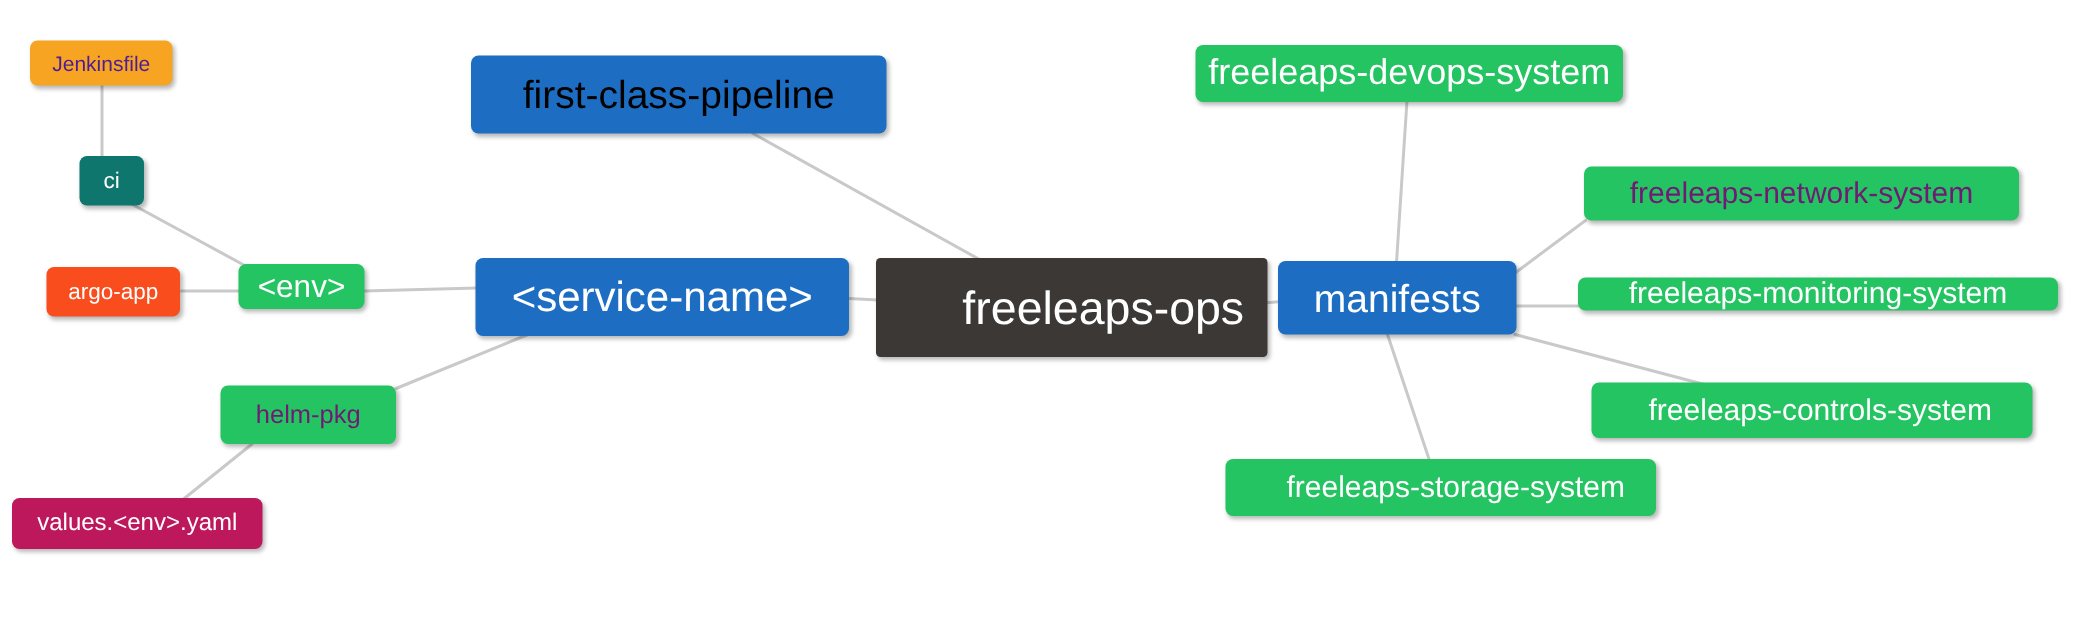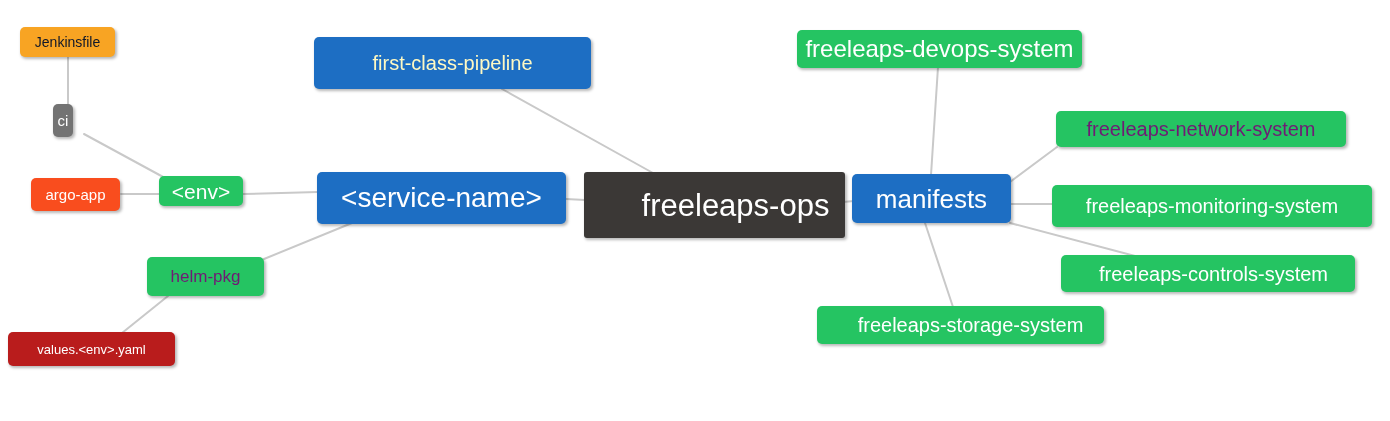--- a/index.html
+++ b/index.html
@@ -55,28 +55,28 @@
       <line x1="264" y1="259" x2="352" y2="223" stroke="#c9c9c9" stroke-width="2" stroke-linecap="round"></line>
       <line x1="566" y1="199" x2="585" y2="200" stroke="#c9c9c9" stroke-width="2" stroke-linecap="round"></line>
       <line x1="502" y1="89" x2="653" y2="173" stroke="#c9c9c9" stroke-width="2" stroke-linecap="round"></line>
       <line x1="843" y1="202" x2="854" y2="201" stroke="#c9c9c9" stroke-width="2" stroke-linecap="round"></line>
       <line x1="938" y1="67" x2="931" y2="175" stroke="#c9c9c9" stroke-width="2" stroke-linecap="round"></line>
       <line x1="1010" y1="182" x2="1057" y2="147" stroke="#c9c9c9" stroke-width="2" stroke-linecap="round"></line>
       <line x1="1011" y1="204" x2="1053" y2="204" stroke="#c9c9c9" stroke-width="2" stroke-linecap="round"></line>
       <line x1="1010" y1="223" x2="1135" y2="256" stroke="#c9c9c9" stroke-width="2" stroke-linecap="round"></line>
       <line x1="925" y1="223" x2="953" y2="307" stroke="#c9c9c9" stroke-width="2" stroke-linecap="round"></line>
     </svg>
-<div class="node" style="left: 20px; top: 27px; width: 95px; height: 30px; font-size: 14px; background: rgb(248, 164, 35); color: #0f172a;">Jenkinsfile</div>
-    <div class="node" style="left: 53px; top: 104px; width: 20px; height: 33px; font-size: 15px; background: #737373; color: rgb(255, 255, 255);">ci</div>
+<div class="node" style="left: 20px; top: 27px; width: 95px; height: 30px; font-size: 14px; background: rgb(248, 164, 35); color: #4c1d95;">Jenkinsfile</div>
+    <div class="node" style="left: 53px; top: 104px; width: 43px; height: 33px; font-size: 15px; background: #0f766e; color: rgb(255, 255, 255);">ci</div>
     <div class="node" style="left: 31px; top: 178px; width: 89px; height: 33px; font-size: 15px; background: rgb(249, 77, 30); color: rgb(255, 255, 255);">argo-app</div>
     <div class="node" style="left: 159px; top: 176px; width: 84px; height: 30px; font-size: 21px; background: rgb(37, 196, 98); color: rgb(255, 255, 255);">&lt;env&gt;</div>
     <div class="node" style="left: 147px; top: 257px; width: 117px; height: 39px; font-size: 17px; background: rgb(37, 196, 98); color: #701a75;">helm-pkg</div>
-    <div class="node" style="left: 8px; top: 332px; width: 167px; height: 34px; font-size: 13px; background: #b91c1c; color: rgb(255, 255, 255);">values.&lt;env&gt;.yaml</div>
-    <div class="node" style="left: 314px; top: 37px; width: 277px; height: 52px; font-size: 20px; background: rgb(29, 110, 195); color: #fef9c3;">first-class-pipeline</div>
+    <div class="node" style="left: 8px; top: 332px; width: 167px; height: 34px; font-size: 16px; background: #be185d; color: rgb(255, 255, 255);">values.&lt;env&gt;.yaml</div>
+    <div class="node" style="left: 314px; top: 37px; width: 277px; height: 52px; font-size: 26px; background: rgb(29, 110, 195); color: #000000;">first-class-pipeline</div>
     <div class="node" style="left: 317px; top: 172px; width: 249px; height: 52px; font-size: 28px; background: rgb(29, 110, 195); color: rgb(255, 255, 255);">&lt;service-name&gt;</div>
     <div class="node root" style="left: 584px; top: 172px; width: 261px; height: 66px; font-size: 31px; background: rgb(59, 56, 54); color: rgb(255, 255, 255); padding-left: 42px;">freeleaps-ops</div>
     <div class="node" style="left: 852px; top: 174px; width: 159px; height: 49px; font-size: 26px; background: rgb(29, 110, 195); color: rgb(255, 255, 255);">manifests</div>
     <div class="node" style="left: 797px; top: 30px; width: 285px; height: 38px; font-size: 24px; background: rgb(37, 196, 98); color: rgb(255, 255, 255);">freeleaps-devops-system</div>
     <div class="node" style="left: 1056px; top: 111px; width: 290px; height: 36px; font-size: 20px; background: rgb(37, 196, 98); color: #701a75;">freeleaps-network-system</div>
-    <div class="node" style="left: 1052px; top: 185px; width: 320px; height: 42px; font-size: 20px; background: rgb(37, 196, 98); color: rgb(255, 255, 255);">freeleaps-monitoring-system</div>
+    <div class="node" style="left: 1052px; top: 185px; width: 320px; height: 22px; font-size: 20px; background: rgb(37, 196, 98); color: rgb(255, 255, 255);">freeleaps-monitoring-system</div>
     <div class="node" style="left: 1061px; top: 255px; width: 294px; height: 37px; font-size: 20px; background: rgb(37, 196, 98); color: rgb(255, 255, 255); padding-left: 11px;">freeleaps-controls-system</div>
     <div class="node" style="left: 817px; top: 306px; width: 287px; height: 38px; font-size: 20px; background: rgb(37, 196, 98); color: rgb(255, 255, 255); padding-left: 20px;">freeleaps-storage-system</div>
   </div>
 
 </body></html>

